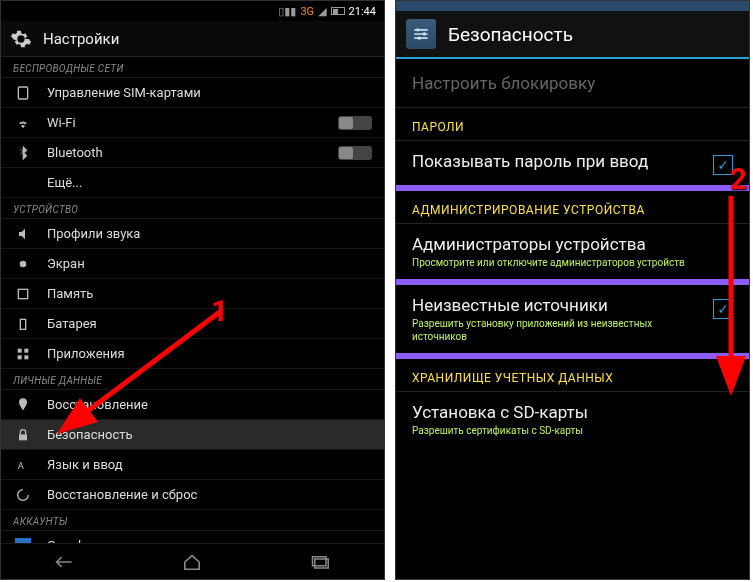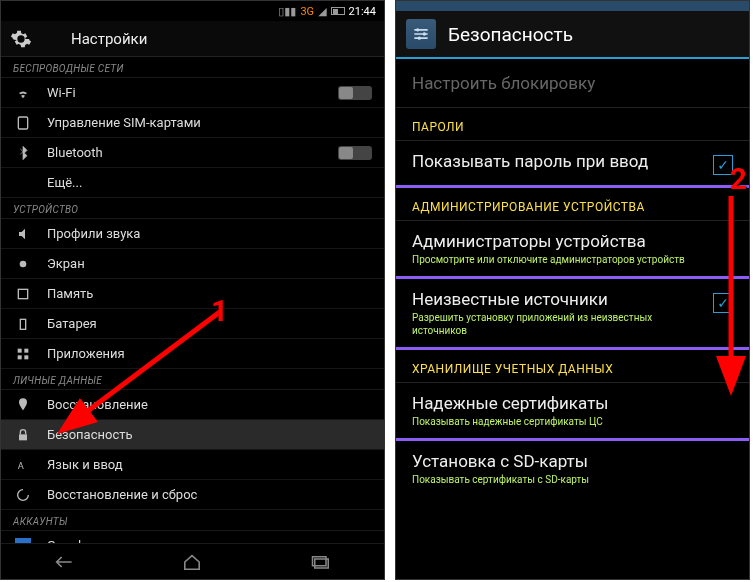--- a/index.html
+++ b/index.html
@@ -8,21 +8,21 @@
 .phone-left { width: 385px; height: 580px; }
 .phone-right { width: 355px; height: 580px; }
 
 
 .status-bar { height: 20px; background: #000; display: flex; align-items: center; justify-content: flex-end; padding: 0 8px; font-size: 11px; gap: 4px; }
 .status-bar .sig { color: #999; }
 .status-bar .net { color: #f80; }
 .status-bar .batt { display: inline-block; width: 14px; height: 8px; border: 1px solid #999; position: relative; }
 .status-bar .batt::after { content: ''; position: absolute; width: 5px; height: 6px; background: #999; left: 1px; top: 1px; }
 
-.app-header { display: flex; align-items: center; height: 36px; padding: 0 8px; background: #0a0a0a; border-bottom: 1px solid #222; gap: 28px; }
+.app-header { display: flex; align-items: center; height: 36px; padding: 0 8px; background: #0a0a0a; border-bottom: 1px solid #222; }
 .app-header .gear { width: 24px; height: 24px; margin-right: 10px; display: flex; align-items: center; justify-content: center; }
 .app-header .title { font-size: 15px; color: #eee; }
 
 .section-hdr { font-size: 10px; color: #888; padding: 6px 12px 3px; text-transform: uppercase; letter-spacing: 0.3px; border-bottom: 1px solid #1a1a1a; font-style: italic; }
 
 .row { display: flex; align-items: center; height: 30px; padding: 0 12px; border-bottom: 1px solid #161616; font-size: 13px; color: #ddd; }
 .row .icon { width: 20px; height: 20px; margin-right: 14px; display: flex; align-items: center; justify-content: center; color: #bbb; }
 .row .label { flex: 1; }
 .row .toggle { width: 34px; height: 14px; background: #444; border-radius: 3px; position: relative; }
 .row .toggle::after { content: ''; position: absolute; width: 14px; height: 12px; background: #888; left: 1px; top: 1px; border-radius: 2px; }
@@ -32,21 +32,21 @@
 .nav-btn { width: 28px; height: 20px; display: flex; align-items: center; justify-content: center; color: #888; }
 
 
 .blue-header { display: flex; align-items: center; height: 48px; background: #111; border-bottom: 2px solid #2a9fd6; padding: 0 10px; }
 .blue-header .icon-box { width: 30px; height: 30px; background: linear-gradient(#3a5a7a,#2a4a6a); border-radius: 3px; margin-right: 12px; display: flex; align-items: center; justify-content: center; }
 .blue-header .title { font-size: 19px; color: #fff; }
 
 .sec-row { padding: 14px 16px; border-bottom: 1px solid #222; }
 .sec-row.dim { color: #666; font-size: 17px; }
 .sec-hdr { font-size: 12px; color: #fde047; padding: 12px 16px 6px; letter-spacing: 0.5px; border-bottom: 1px solid #222; }
-.sec-item { padding: 10px 16px; border-bottom: 3px solid #8b5cf6; display: flex; align-items: flex-start; }
+.sec-item { padding: 10px 16px; border-bottom: 6px solid #8b5cf6; display: flex; align-items: flex-start; }
 .sec-item .txt { flex: 1; }
 .sec-item .ttl { font-size: 17px; color: #eee; margin-bottom: 2px; }
 .sec-item .sub { font-size: 10px; color: #bef264; line-height: 1.3; }
 .sec-item .chk { width: 20px; height: 20px; border: 1px solid #2a9fd6; margin-left: 10px; margin-top: 4px; display: flex; align-items: center; justify-content: center; color: #2a9fd6; font-size: 14px; }
 .sec-item .chk.checked::after { content: '✓'; }
 
 
 .arrow { position: absolute; pointer-events: none; }
 .arrow svg { overflow: visible; }
 .num-label { position: absolute; font-size: 30px; font-weight: bold; color: #ff0000; text-shadow: 1px 1px 2px #000; }
@@ -72,33 +72,33 @@
         </svg>
     </span>
     <span class="title">Настройки</span>
   </div>
 
   <div class="section-hdr">БЕСПРОВОДНЫЕ СЕТИ</div>
 
   <div class="row">
     <span class="icon">
         <svg width="16" height="16" viewBox="0 0 24 24">
+          <rect x="5" y="3" width="14" height="18" rx="2" fill="none" stroke="#bbb" stroke-width="2"></rect>
+        </svg>
+      </span>
+    <span class="label">Управление SIM-картами</span>
+  </div>
+  <div class="row">
+    <span class="icon">
+        <svg width="16" height="16" viewBox="0 0 24 24">
           <path fill="#bbb" d="M12 20l-3-4a5 5 0 016 0zm-6-8a10 10 0 0112 0l-2 2a7 7 0 00-8 0z"></path>
         </svg>
       </span>
     <span class="label">Wi-Fi</span>
     <span class="toggle"></span>
-  </div>
-  <div class="row">
-    <span class="icon">
-        <svg width="16" height="16" viewBox="0 0 24 24">
-          <rect x="5" y="3" width="14" height="18" rx="2" fill="none" stroke="#bbb" stroke-width="2"></rect>
-        </svg>
-      </span>
-    <span class="label">Управление SIM-картами</span>
   </div>
   <div class="row">
     <span class="icon">
         <svg width="16" height="16" viewBox="0 0 24 24">
           <path fill="#bbb" d="M12 2v20l6-6-4-4 4-4-6-6zm0 8L8 6m4 4l-4 4" stroke="#bbb" stroke-width="1"></path>
         </svg>
       </span>
     <span class="label">Bluetooth</span>
     <span class="toggle"></span>
   </div>
@@ -272,31 +272,25 @@
   <div class="sec-item">
     <div class="txt">
       <div class="ttl">Неизвестные источники</div>
       <div class="sub">Разрешить установку приложений из неизвестных источников</div>
     </div>
     <div class="chk checked"></div>
   </div>
 
   <div class="sec-hdr">ХРАНИЛИЩЕ УЧЕТНЫХ ДАННЫХ</div>
 
-  <div class="sec-item">
-    <div class="txt">
-      <div class="ttl">Надежные сертификаты</div>
-      <div class="sub">Показывать надежные сертификаты ЦС</div>
-    </div>
-  </div>
 
   <div class="sec-item" style="border-bottom:none">
     <div class="txt">
       <div class="ttl">Установка с SD-карты</div>
-      <div class="sub">Показывать сертификаты с SD-карты</div>
+      <div class="sub">Разрешить сертификаты с SD-карты</div>
     </div>
   </div>
 
   <div class="arrow" style="right:3px; top:190px;">
     <svg width="30" height="190">
         <defs>
           <marker id="ah2" markerWidth="10" markerHeight="10" refX="2" refY="3" orient="auto">
             <path d="M0,0 L0,6 L8,3 z" fill="#ff0000"></path>
           </marker>
         </defs>

